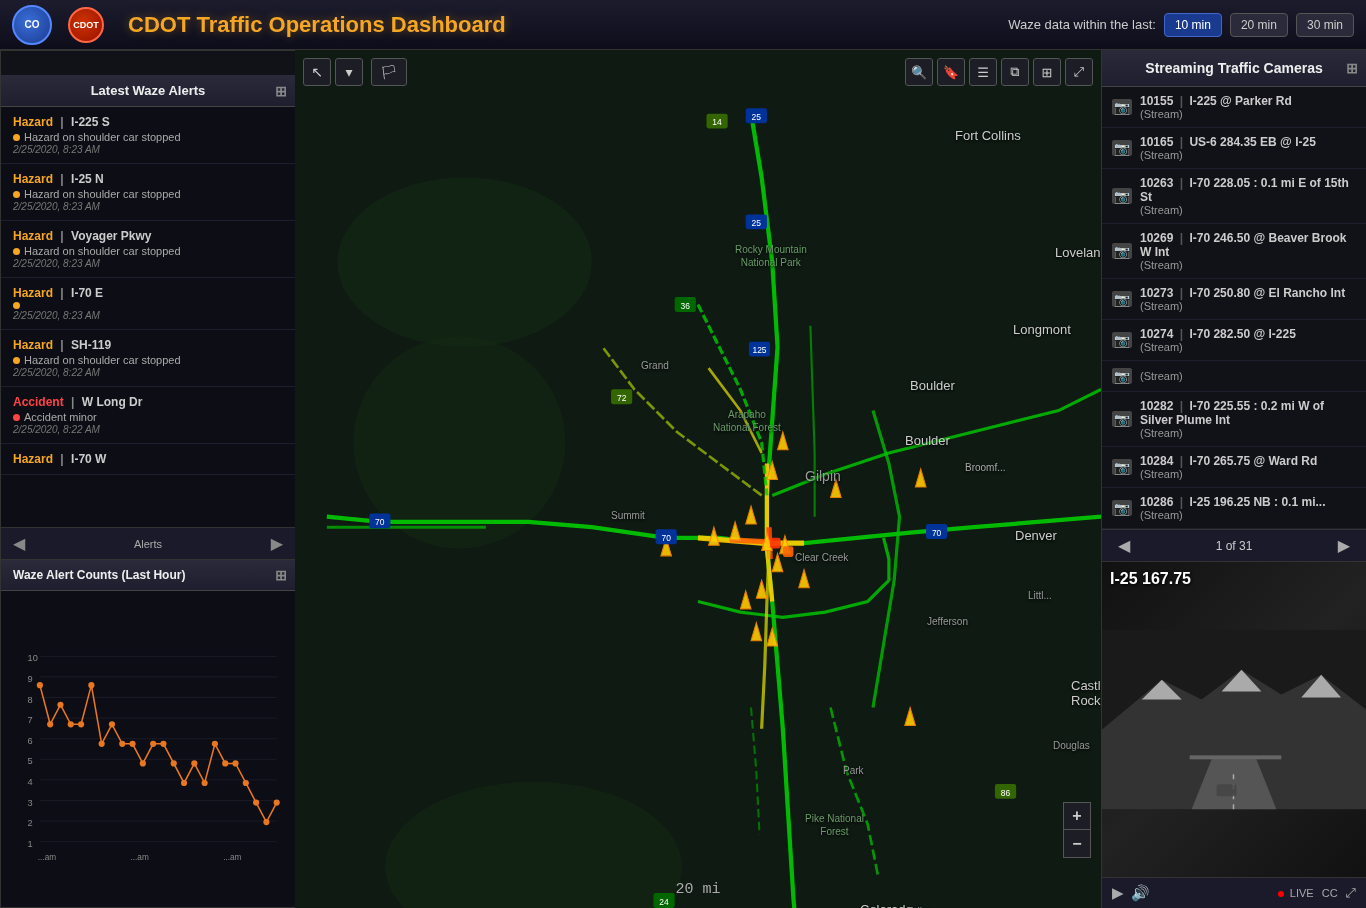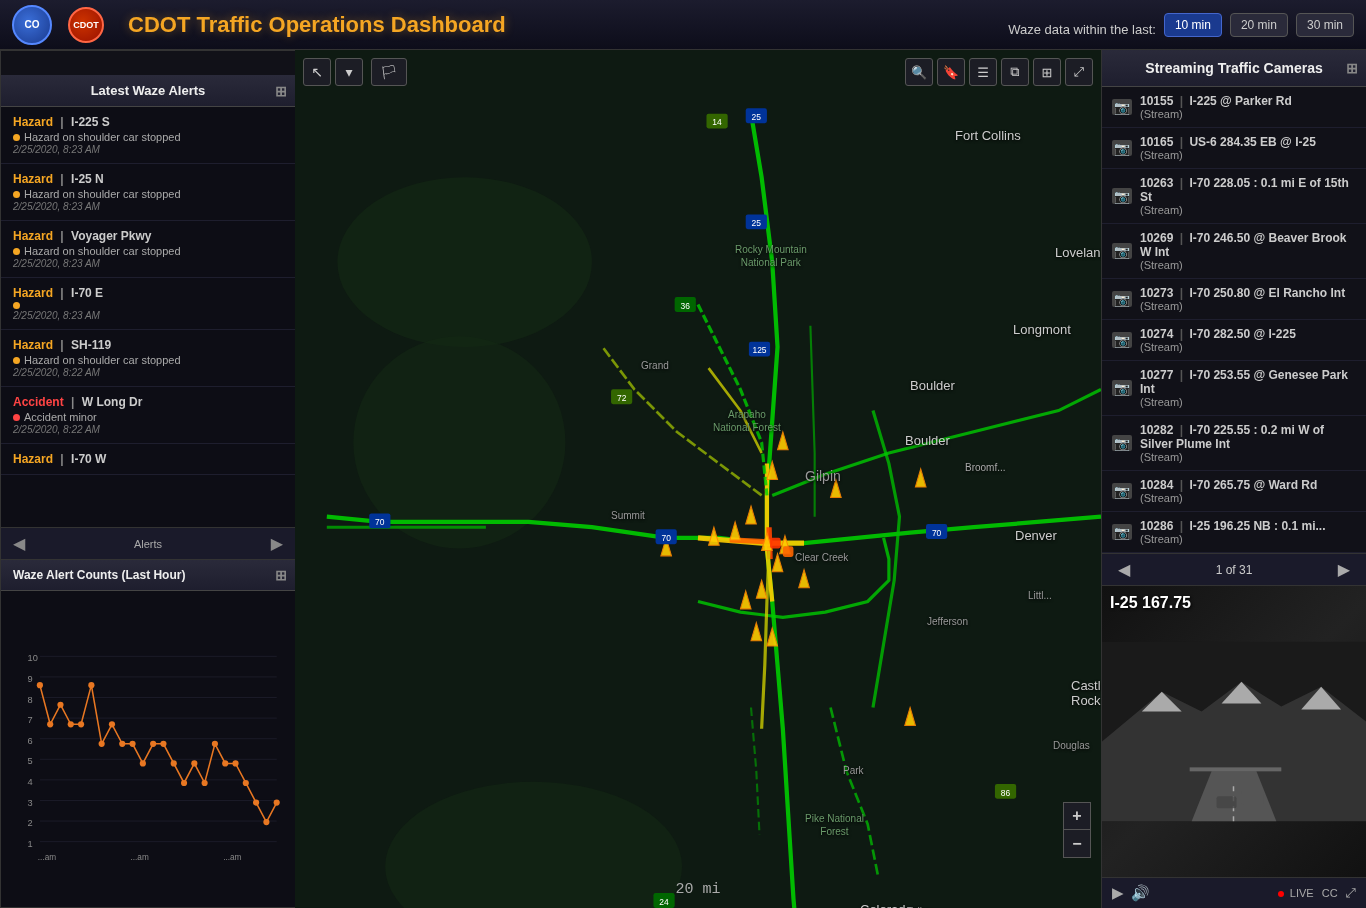--- a/index.html
+++ b/index.html
@@ -46,21 +46,21 @@
     #header h1 {
       font-size: 22px;
       font-weight: bold;
       color: #f5a623;
       margin-left: 0;
       text-shadow: 0 0 10px rgba(245,166,35,0.4);
     }
     .waze-filter {
       margin-left: auto;
       display: flex;
-      align-items: flex-end;
+      align-items: center;
       gap: 8px;
     }
     .waze-filter span {
       font-size: 13px;
       color: #ccc;
     }
     .waze-btn {
       padding: 4px 10px;
       border-radius: 4px;
       border: 1px solid #555;
@@ -841,21 +841,20 @@
         <div class="camera-icon"></div>
         <div class="camera-info">
           <div class="camera-id">10274 <span class="camera-sep">|</span> I-70 282.50 @ I-225</div>
           <div class="camera-loc">(Stream)</div>
         </div>
       </div>
 
       <div class="camera-item">
         <div class="camera-icon"></div>
         <div class="camera-info">
-          <div class="camera-id">10277 <span class="camera-sep">|</span> I-70 253.55 @ Genesee Park Int</div>
           <div class="camera-loc">(Stream)</div>
         </div>
       </div>
 
       <div class="camera-item">
         <div class="camera-icon"></div>
         <div class="camera-info">
           <div class="camera-id">10282 <span class="camera-sep">|</span> I-70 225.55 : 0.2 mi W of Silver Plume Int</div>
           <div class="camera-loc">(Stream)</div>
         </div>

